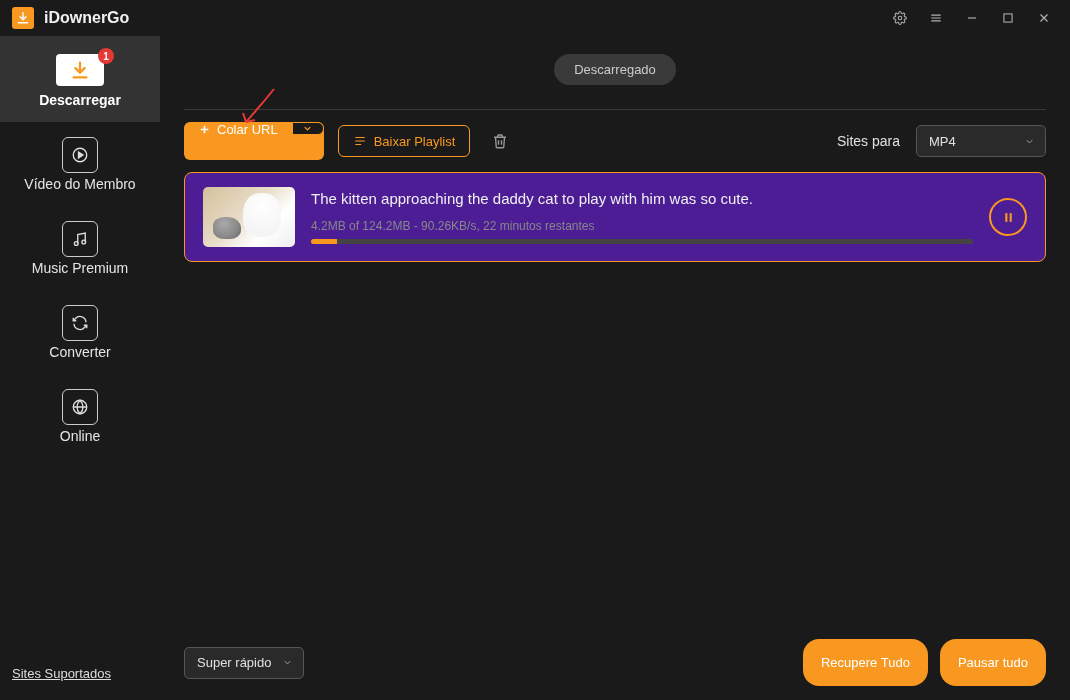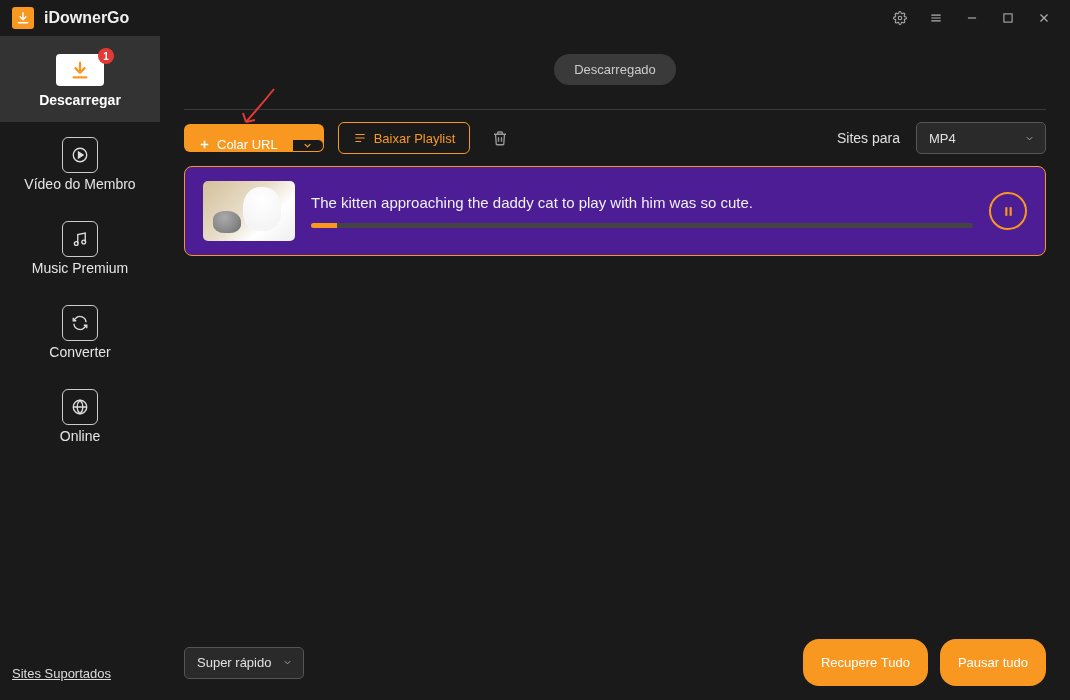--- a/index.html
+++ b/index.html
@@ -25,21 +25,21 @@
 .content { flex:1; display:flex; flex-direction:column; background:#1a1a1a; min-width:0; }
 .top-area { padding: 18px 24px 12px; }
 .seg-wrap { display:flex; justify-content:center; position:relative; }
 .seg { display:flex; background:#3a3a3a; border-radius: 18px; padding:2px; }
 .seg-btn { padding: 6px 18px; border-radius:16px; font-size:13px; cursor:pointer; color:#ccc; }
 .seg-btn.active { background:#fff; color:#222; }
 .arrow { position:absolute; left:50px; top:30px; }
 .arrow svg { width:50px; height:50px; }
 .divider { height:1px; background:#3a3a3a; margin:12px 24px 0; }
 .toolbar { display:flex; align-items:center; padding: 12px 24px; gap:14px; }
-.paste-btn { display:flex; align-items:flex-end; background:#f89820; border-radius:6px; overflow:hidden; cursor:pointer; height:28px; }
+.paste-btn { display:flex; align-items:flex-start; background:#f89820; border-radius:6px; overflow:hidden; cursor:pointer; height:38px; }
 .paste-main { display:flex; align-items:center; padding:0 14px; color:#fff; font-size:13px; font-weight:500; gap:6px; }
 .paste-drop { width:32px; display:flex; align-items:center; justify-content:center; background:#1a1a1a; border:1px solid #f89820; border-top-right-radius:6px; border-bottom-right-radius:6px; color:#f89820; }
 .paste-drop svg{ width:11px; height:11px;}
 .outline-btn { display:flex; align-items:center; gap:7px; padding:0 14px; height:32px; border:1.5px solid #f89820; border-radius:6px; color:#f89820; font-size:13px; cursor:pointer; }
 .icon-btn { width:32px; height:32px; display:flex; align-items:center; justify-content:center; color:#999; cursor:pointer; }
 .icon-btn svg{width:18px; height:18px;}
 .toolbar-spacer { flex:1; }
 .dl-label { font-size:14px; color:#e0e0e0; margin-right:2px;}
 .select { display:flex; align-items:center; justify-content:space-between; min-width:130px; height:32px; padding:0 10px 0 12px; border:1px solid #555; border-radius:5px; background:#2a2a2a; color:#e0e0e0; font-size:13px; cursor:pointer; }
 .select svg{width:11px; height:11px; color:#aaa;}
@@ -209,20 +209,21 @@
             <path d="M6 9l6 6 6-6"></path>
           </svg>
       </div>
     </div>
 
     <div class="list-area">
       <div class="card">
         <div class="thumb"></div>
         <div class="card-body">
           <div class="card-title">The kitten approaching the daddy cat to play with him was so cute.</div>
+          <div class="card-meta">4.2MB of 124.2MB -   90.26KB/s, 22 minutos restantes</div>
           <div class="progress">
             <div class="progress-fill"></div>
           </div>
         </div>
         <div class="pause-btn">
           <svg viewBox="0 0 24 24" fill="currentColor">
               <rect x="6" y="4" width="4" height="16"></rect>
               <rect x="14" y="4" width="4" height="16"></rect>
             </svg>
         </div>

